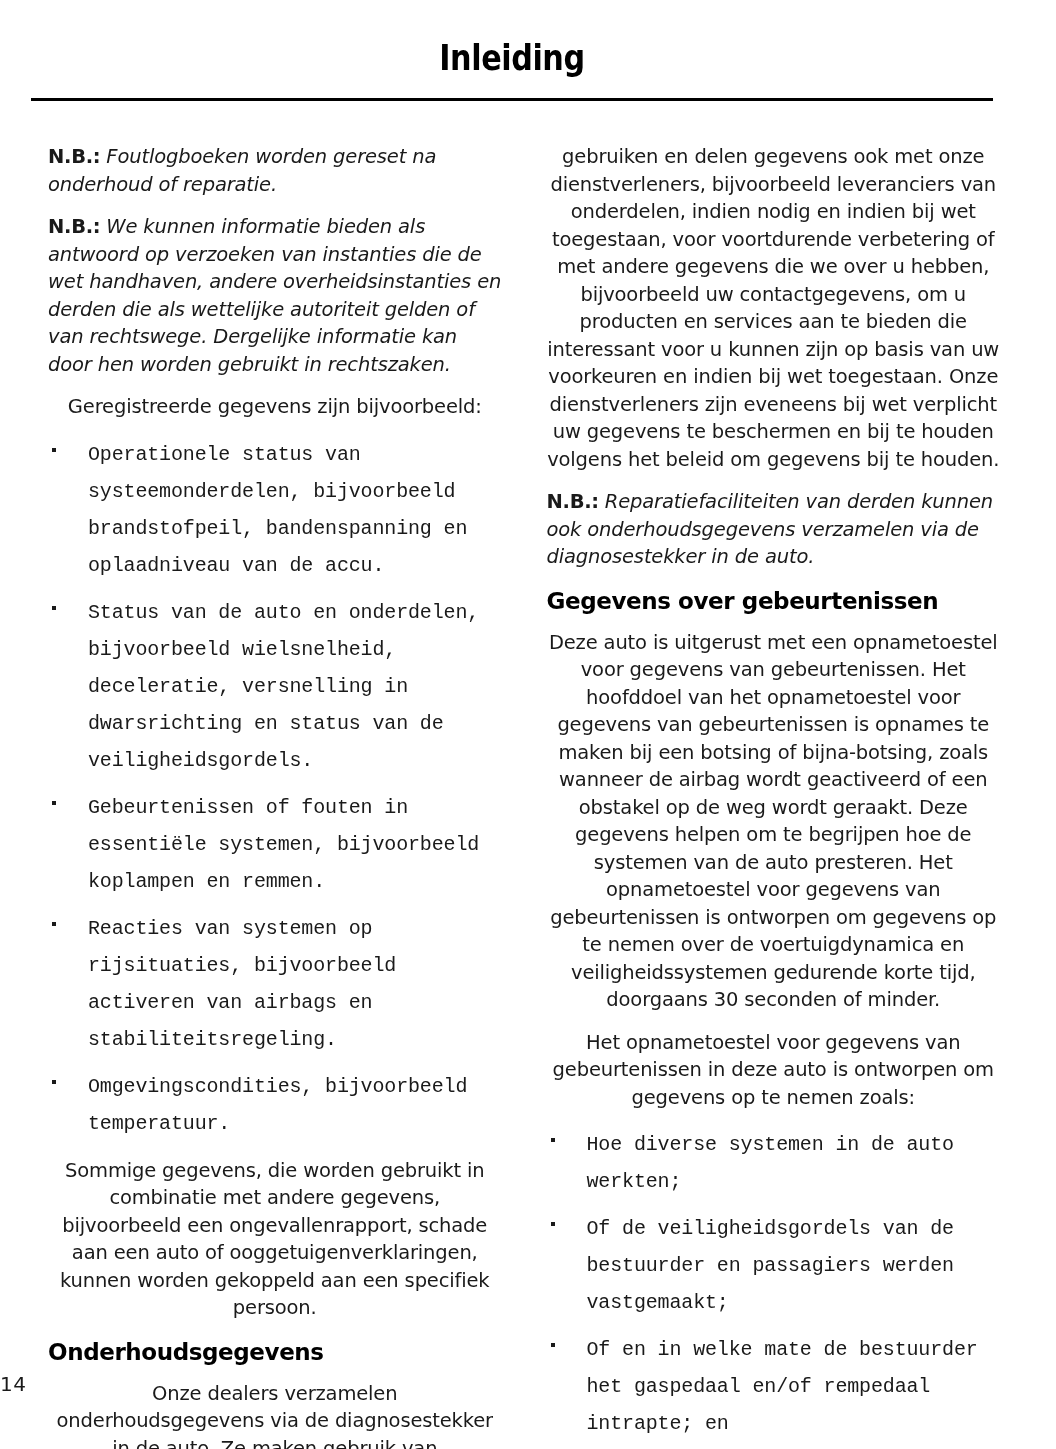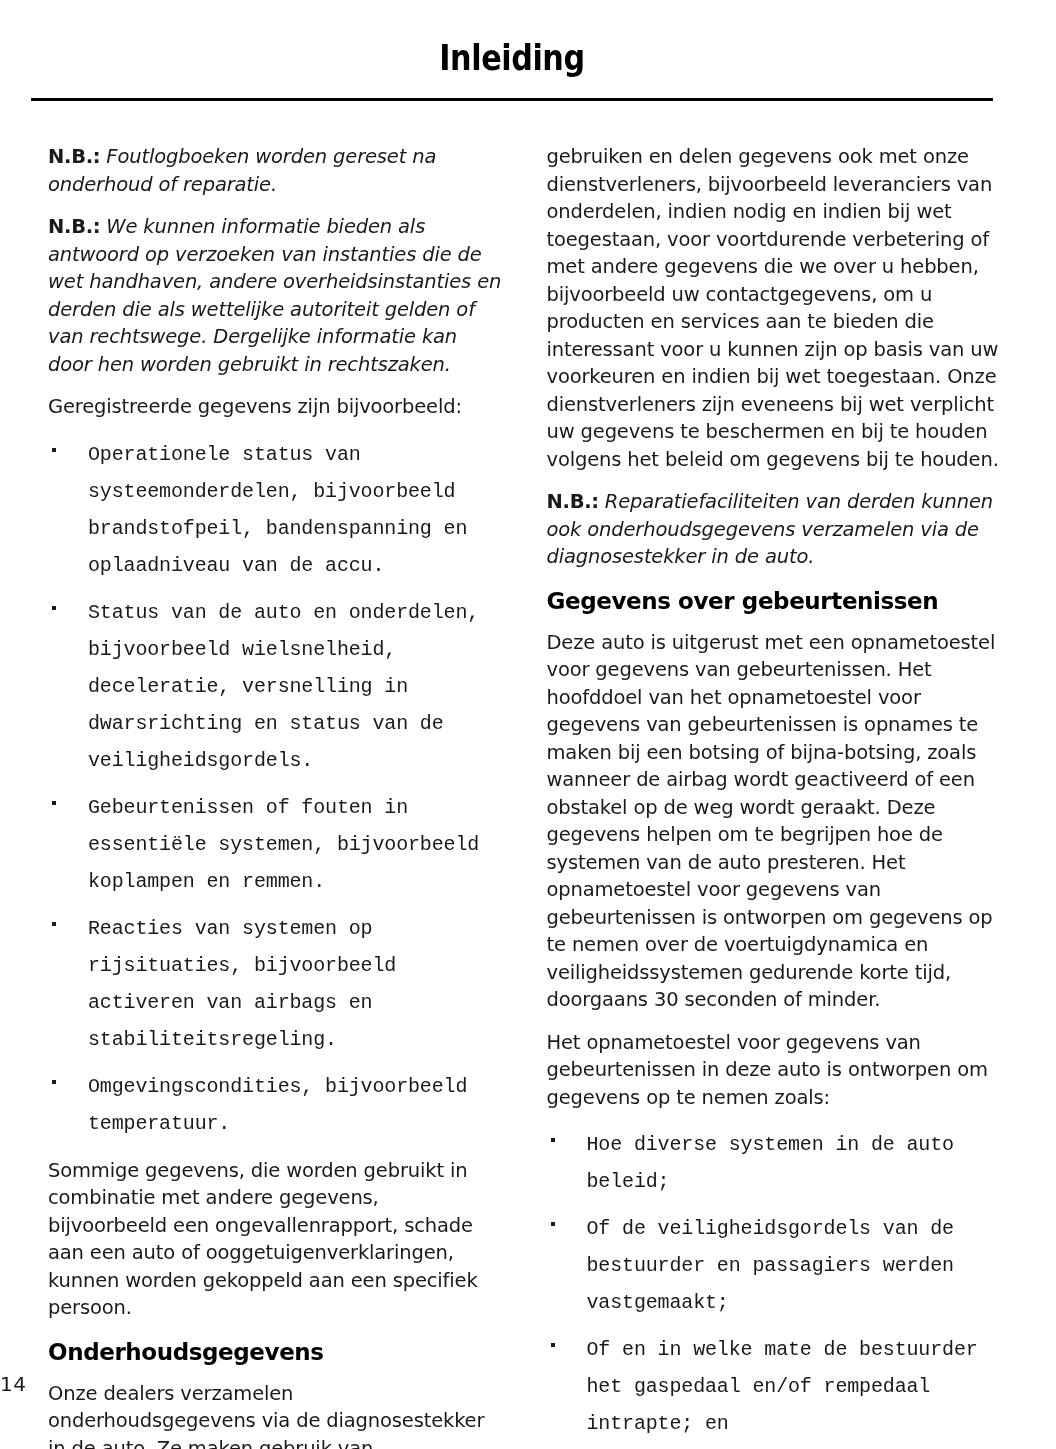--- a/index.html
+++ b/index.html
@@ -64,20 +64,21 @@
   }
 
   
   p.body-text {
     margin: 0 0 15px 0;
     font-size: 19.5px;
     line-height: 27.5px;
     letter-spacing: -0.15px;
     color: #1a1a1a;
     font-weight: 400;
+    text-align: center;
   }
   p.body-text:last-child { margin-bottom: 12px; }
 
   .note {
     margin: 0 0 15px 0;
     font-size: 19.5px;
     line-height: 27.5px;
     letter-spacing: -0.15px;
     font-style: italic;
     color: #1a1a1a;
@@ -177,21 +178,21 @@
 
       <p class="note"><span class="nb-label">N.B.:</span><span> Reparatiefaciliteiten van derden kunnen ook onderhoudsgegevens verzamelen via de diagnosestekker in de auto.</span></p>
 
       <h2 class="section-head">Gegevens over gebeurtenissen</h2>
 
       <p class="body-text">Deze auto is uitgerust met een opnametoestel voor gegevens van gebeurtenissen. Het hoofddoel van het opnametoestel voor gegevens van gebeurtenissen is opnames te maken bij een botsing of bijna-botsing, zoals wanneer de airbag wordt geactiveerd of een obstakel op de weg wordt geraakt. Deze gegevens helpen om te begrijpen hoe de systemen van de auto presteren. Het opnametoestel voor gegevens van gebeurtenissen is ontworpen om gegevens op te nemen over de voertuigdynamica en veiligheidssystemen gedurende korte tijd, doorgaans 30 seconden of minder.</p>
 
       <p class="body-text">Het opnametoestel voor gegevens van gebeurtenissen in deze auto is ontworpen om gegevens op te nemen zoals:</p>
 
       <ul class="bullets">
-        <li><span class="bullet-dot"></span><span>Hoe diverse systemen in de auto beleid;</span></li>
+        <li><span class="bullet-dot"></span><span>Hoe diverse systemen in de auto werkten;</span></li>
         <li><span class="bullet-dot"></span><span>Of de veiligheidsgordels van de bestuurder en passagiers werden vastgemaakt;</span></li>
         <li><span class="bullet-dot"></span><span>Of en in welke mate de bestuurder het gaspedaal en/of rempedaal intrapte; en</span></li>
       </ul>
 
     </div>
 
   </div>
 
   <div class="page-number">14</div>
 

